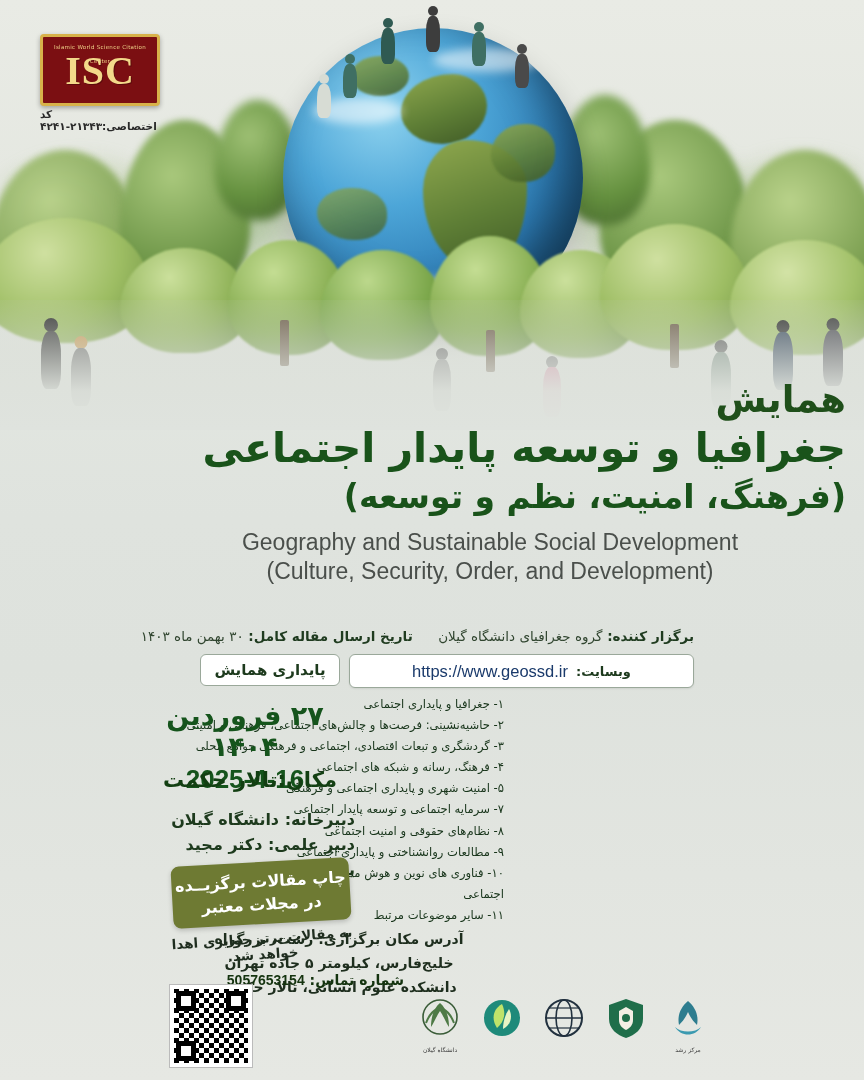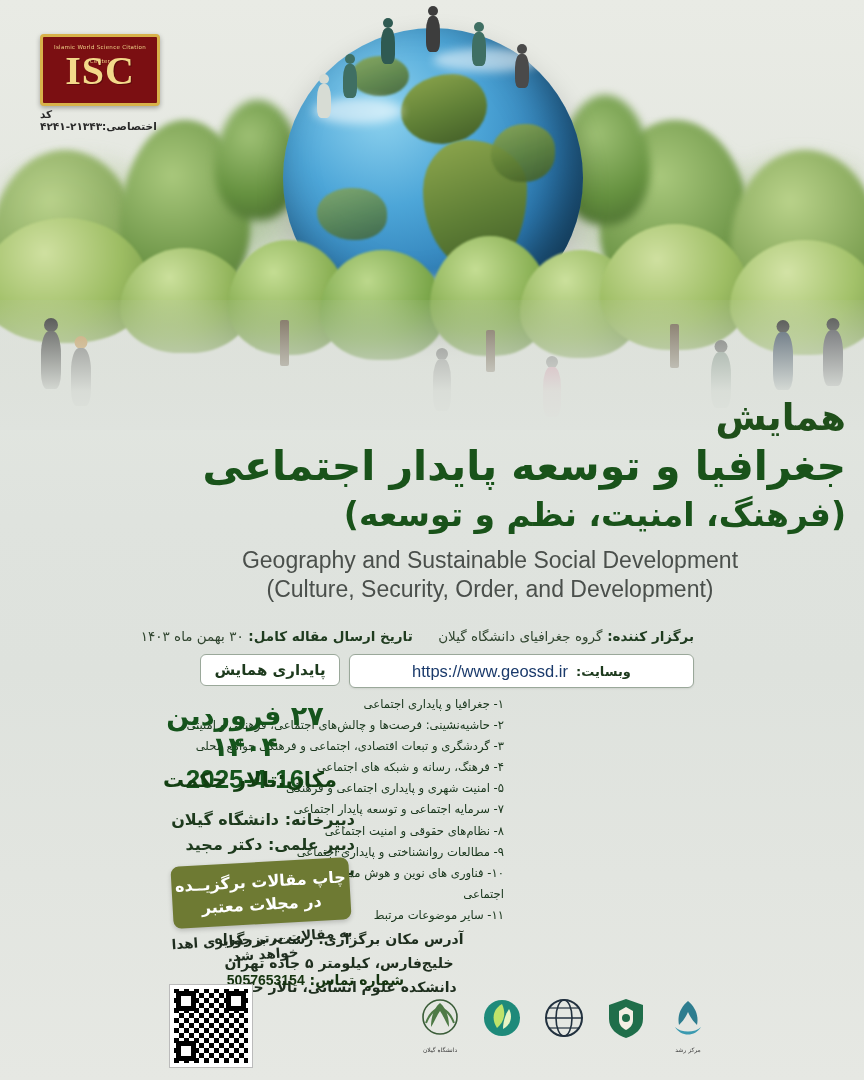--- a/index.html
+++ b/index.html
@@ -86,21 +86,21 @@
   }
   .ground-shadow {
     position: absolute; left: 0; top: 300px; width: 864px; height: 130px;
     background: linear-gradient(180deg, rgba(190,196,186,.1), rgba(222,226,220,.95) 70%, #dfe3de 100%);
   }
 
   
   .headline-wrap {
     position: absolute;
     right: 18px;
-    top: 398px;
+    top: 380px;
     width: 700px;
     text-align: right;
     direction: rtl;
   }
   .hamayesh {
     font-size: 37px;
     font-weight: bold;
     color: #1f4f1a;
     letter-spacing: 0px;
     line-height: 1.1;

